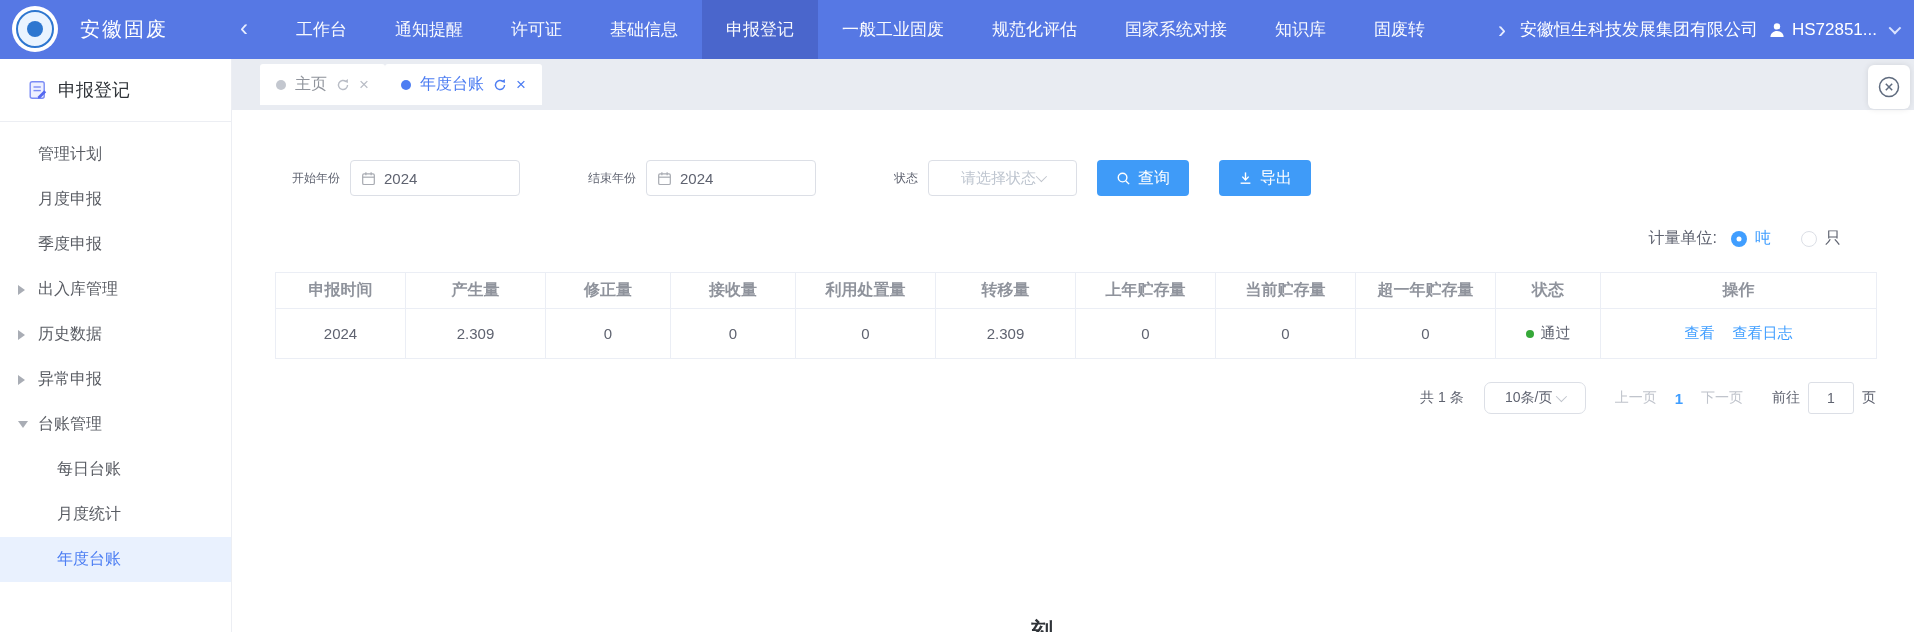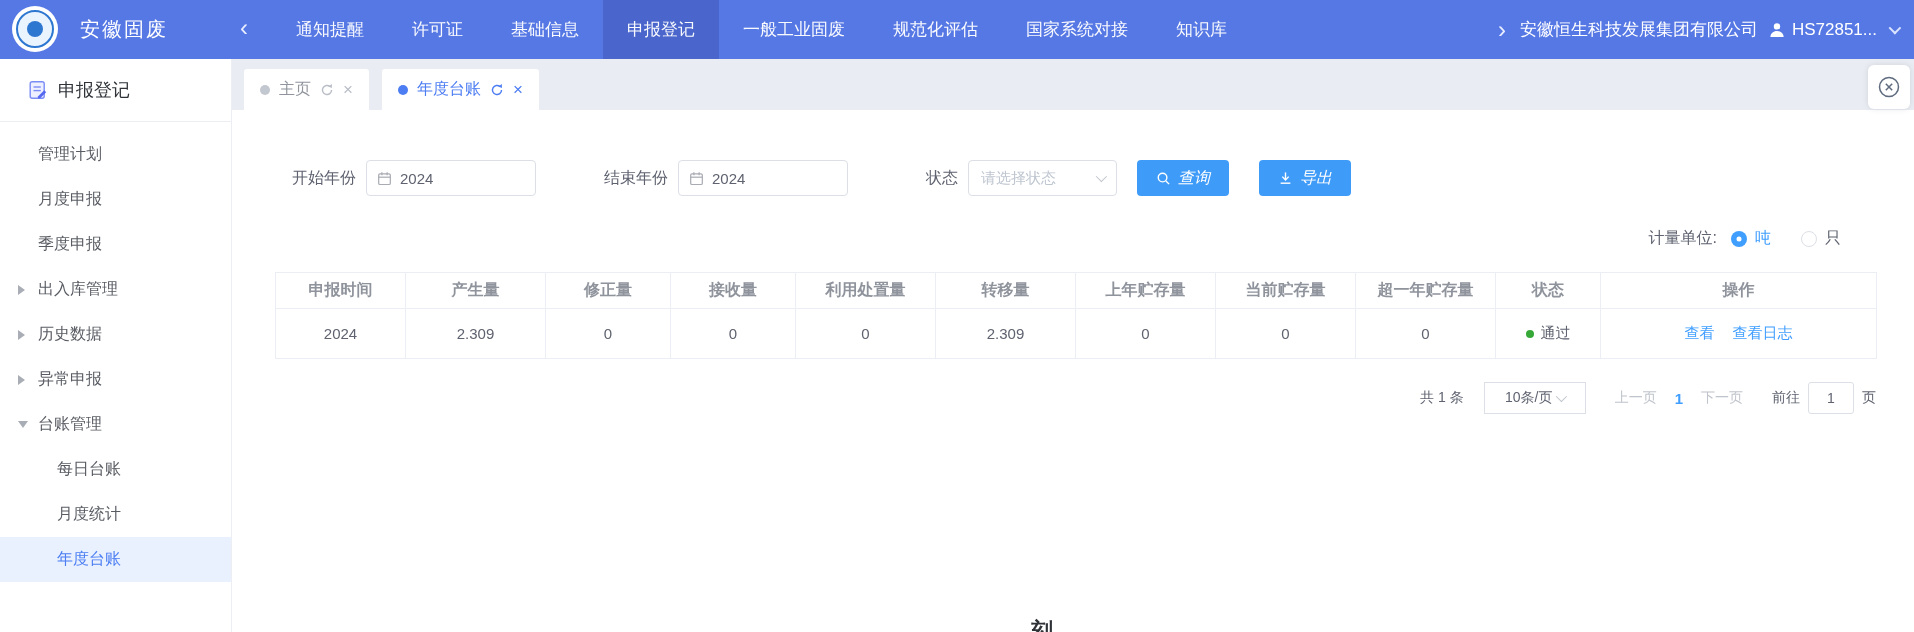--- a/index.html
+++ b/index.html
@@ -46,53 +46,53 @@
   .side-item.selected .lbl { color:#4c7ef3; }
   .caret { position:absolute; left:18px; width:0; height:0; }
   .caret.right { border-left:7px solid #a9adb5; border-top:5px solid transparent;
     border-bottom:5px solid transparent; }
   .caret.down { border-top:7px solid #a9adb5; border-left:5px solid transparent;
     border-right:5px solid transparent; }
 
   
   .main { position:absolute; left:232px; top:59px; width:1682px; height:573px; background:#fff; }
   .tabstrip { position:relative; width:100%; height:51px; background:#e9ecf2;
-    display:flex; align-items:flex-end; padding-left:12px; gap:13px; }
+    display:flex; align-items:center; padding-left:28px; }
   .tab { height:41px; background:#fff; border-radius:3px 3px 0 0; display:flex;
     align-items:center; padding:0 16px; gap:9px; cursor:pointer; }
   .tab-dot { width:10px; height:10px; border-radius:50%; background:#c3c7cf; }
   .tab-label { font-size:16px; color:#90949c; }
   .tab .icon-refresh { color:#b9bdc6; }
   .tab-close { font-size:17px; color:#b9bdc6; line-height:1; }
   .tab.active .tab-dot { background:#4d7df2; }
   .tab.active .tab-label { color:#4d7df2; }
   .tab.active .icon-refresh { color:#4d7df2; }
   .tab.active .tab-close { color:#4d7df2; }
   .close-all { position:absolute; right:4px; top:6px; width:42px; height:44px;
     background:#fff; border-radius:6px; box-shadow:0 0 6px rgba(0,0,0,.10);
     display:flex; align-items:center; justify-content:center; cursor:pointer; }
 
   .content { position:relative; width:100%; height:522px; }
 
   
   .filter-row { position:absolute; left:60px; top:50px; display:flex; align-items:center; }
-  .f-label { font-size:16px; color:#5f6370; white-space:nowrap; }
+  .f-label { font-size:12px; color:#5f6370; white-space:nowrap; }
   .f-input { width:170px; height:36px; border:1px solid #dcdfe6; border-radius:4px;
     background:#fff; display:flex; align-items:center; padding:0 10px; margin-left:10px; }
   .f-input input { border:none; outline:none; width:100%; margin-left:8px;
     font-size:15px; color:#5f6370; font-family:inherit; background:transparent; }
   .f-select { width:149px; height:36px; border:1px solid #dcdfe6; border-radius:4px;
-    display:flex; align-items:center; justify-content:space-between;
+    display:flex; align-items:center; justify-content:center;
     padding:1px 12px; margin-left:10px; cursor:pointer; }
   .placeholder { font-size:15px; color:#bfc6d0; }
   .chev-down-g { width:8px; height:8px; border-right:1.6px solid #c0c4cc;
     border-bottom:1.6px solid #c0c4cc; transform:rotate(45deg) translateY(-2px); }
   .btn { height:36px; border:none; border-radius:4px; background:#3f9bf8; color:#fff;
     font-size:16px; display:flex; align-items:center; gap:7px; padding:0 19px;
-    cursor:pointer; font-family:inherit;font-style:italic; }
+    cursor:pointer; font-family:inherit; }
   .btn-query { margin-left:20px; }
   .btn-export { margin-left:30px; }
 
   
   .unit-row { position:absolute; right:73px; top:118px; display:flex; align-items:center; }
   .unit-label { font-size:16px; color:#5f6370; margin-right:14px; }
   .radio-wrap { display:flex; align-items:center; gap:8px; cursor:pointer; }
   .radio-wrap + .radio-wrap { margin-left:30px; }
   .radio-on { width:16px; height:16px; border-radius:50%; background:#409eff; position:relative; }
   .radio-on::after { content:''; position:absolute; left:50%; top:50%; width:5px; height:5px;
@@ -110,21 +110,21 @@
   td { height:50px; border:1px solid #ebeef5; font-size:15px; color:#5f6370; text-align:center; }
   .status-cell { display:flex; align-items:center; justify-content:center; gap:7px; }
   .dot-green { width:8px; height:8px; border-radius:50%; background:#35a838; }
   .link { color:#409eff; cursor:pointer; font-size:15px; }
   .link + .link { margin-left:14px; }
 
   
   .pager { position:absolute; right:38px; top:272px; display:flex; align-items:center;
     font-size:14px; color:#5f6370; }
   .pg-total { margin-right:20px; }
-  .pg-size { width:102px; height:32px; border:1px solid #dcdfe6; border-radius:0;
+  .pg-size { width:102px; height:32px; border:1px solid #dcdfe6; border-radius:7px;
     display:flex; align-items:center; justify-content:center; gap:4px; cursor:pointer;
     margin-right:20px; background:#fff; }
   .pg-btn { color:#c0c4cc; margin:0 9px; cursor:default; }
   .pg-cur { color:#409eff; font-weight:bold; font-size:15px; margin:0 9px; }
   .pg-goto { margin-left:20px; }
   .pg-input { width:46px; height:32px; border:1px solid #dcdfe6; border-radius:3px;
     text-align:center; font-size:14px; color:#5f6370; margin:0 8px; outline:none;
     font-family:inherit; }
 
   .partial-glyph { position:absolute; left:799px; top:506px; font-size:22px;
@@ -138,28 +138,30 @@
 
   <div class="topbar">
     <div class="logo">
       <div class="logo-inner">
           <div class="logo-core"></div>
         </div>
     </div>
     <div class="app-title">安徽固废</div>
     <div class="collapse">‹</div>
     <div class="nav">
+      <div class="nav-item">工作台</div>
       <div class="nav-item">通知提醒</div>
       <div class="nav-item">许可证</div>
       <div class="nav-item">基础信息</div>
       <div class="nav-item active">申报登记</div>
       <div class="nav-item">一般工业固废</div>
       <div class="nav-item">规范化评估</div>
       <div class="nav-item">国家系统对接</div>
       <div class="nav-item">知识库</div>
+      <div class="nav-item">固废转</div>
     </div>
     <div class="topbar-right">
       <div class="overflow-arrow">›</div>
       <div class="company">安徽恒生科技发展集团有限公司</div>
       <span>
         <svg width="18" height="18" viewBox="0 0 18 18">
             <circle cx="9" cy="5.4" r="3.2" fill="#fff"></circle>
             <path d="M2.4 16c0-3.7 3-6.1 6.6-6.1s6.6 2.4 6.6 6.1z" fill="#fff"></path>
           </svg>
       </span>

